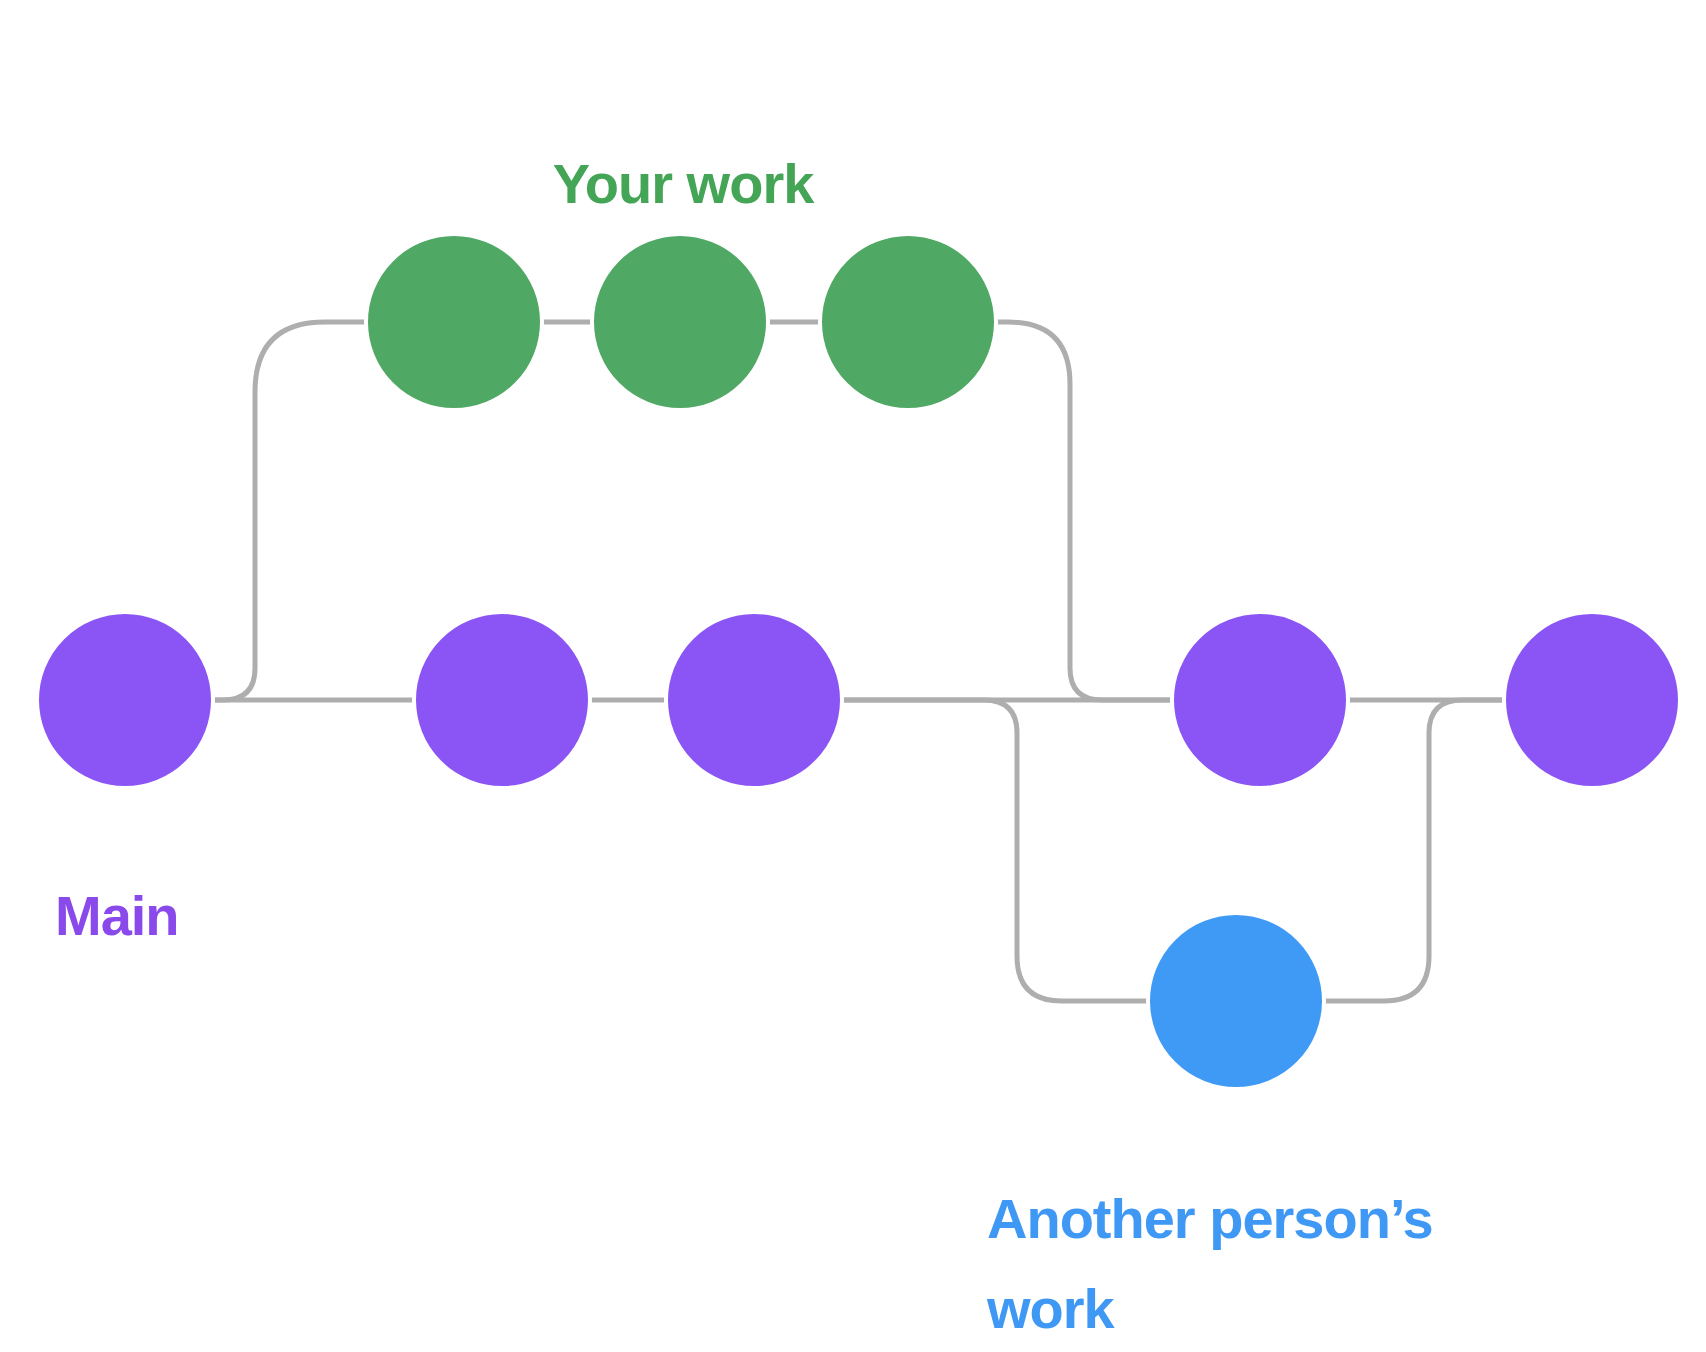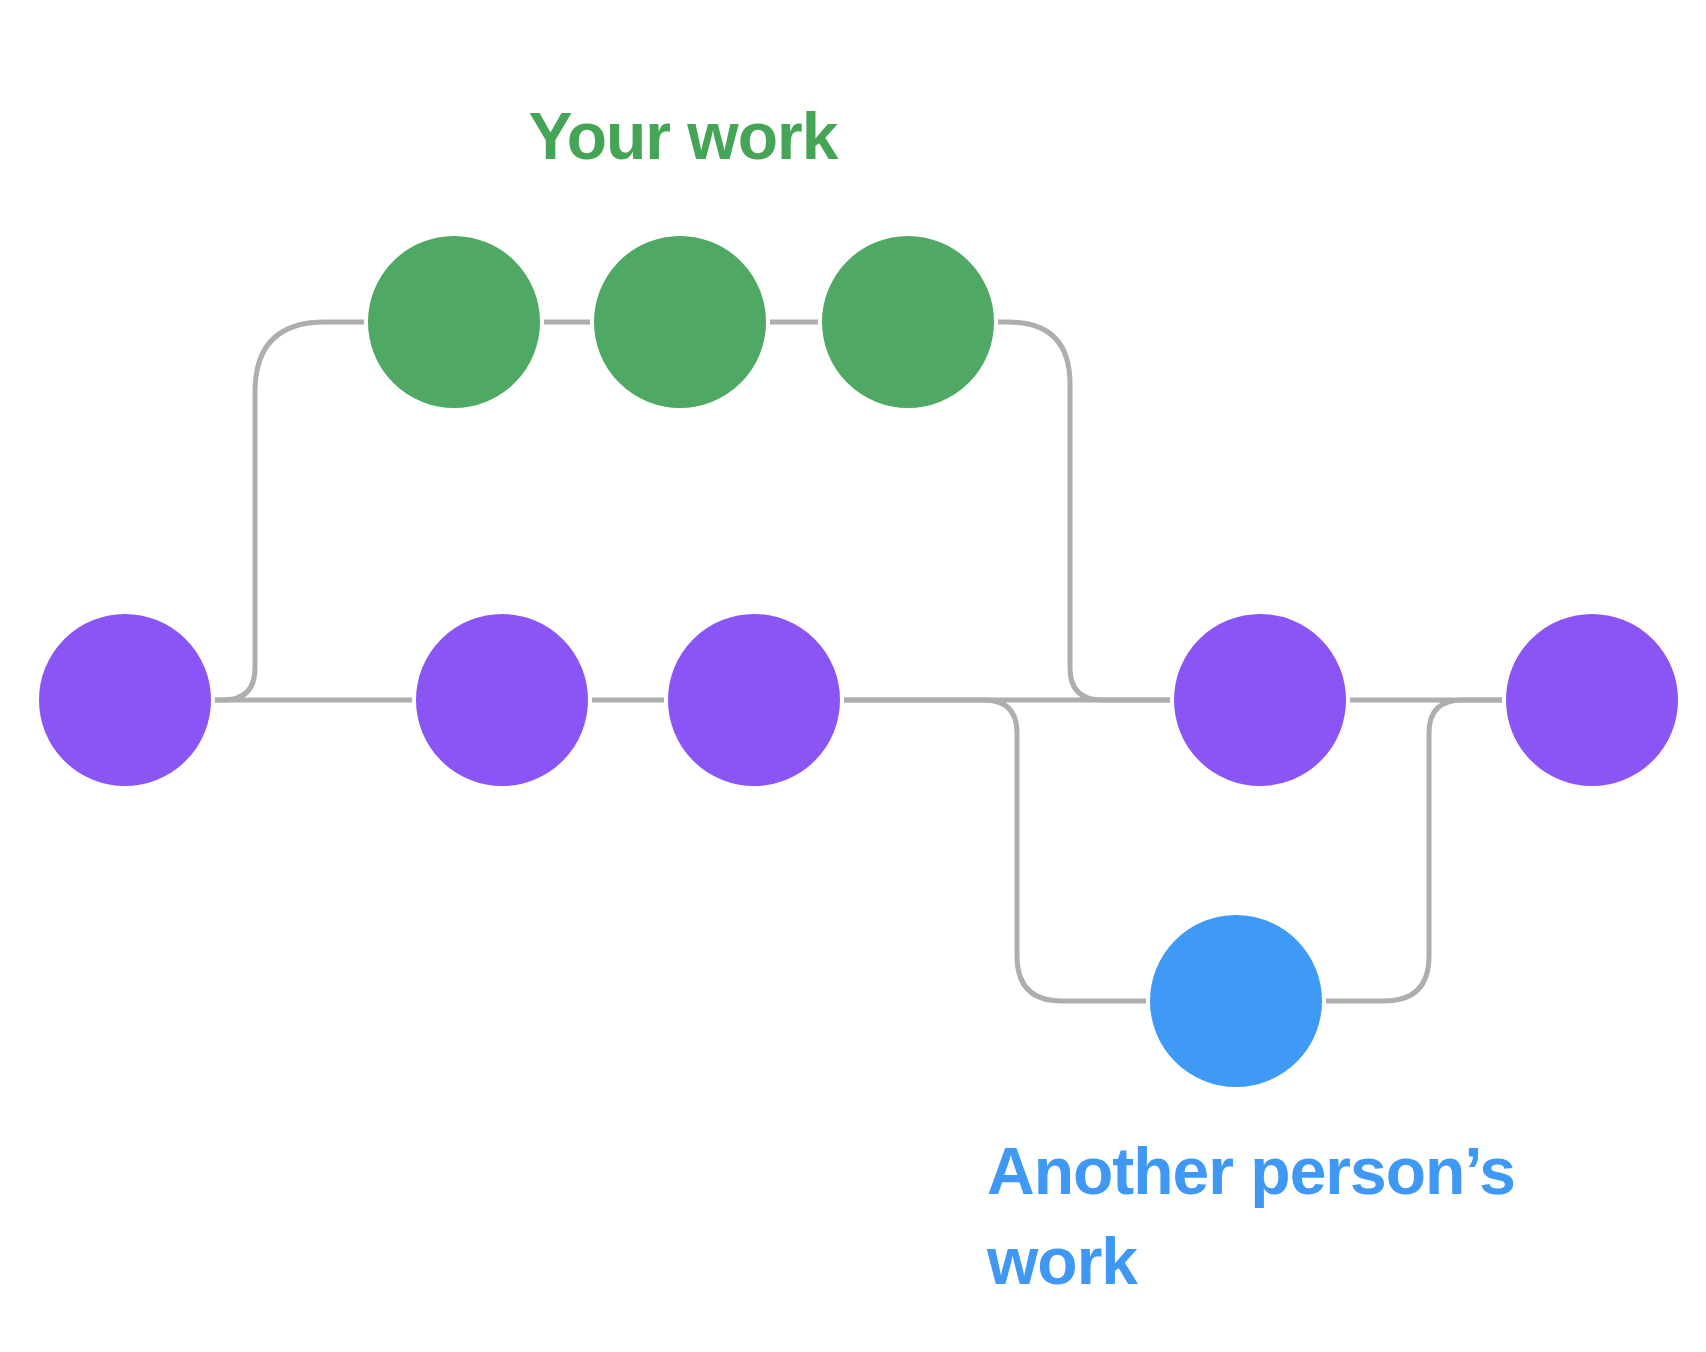--- a/index.html
+++ b/index.html
@@ -16,23 +16,24 @@
     background: #ffffff;
   }
   .stage svg {
     position: absolute;
     left: 0;
     top: 0;
   }
   .branch-label {
     position: absolute;
     font-weight: 700;
-    font-size: 66px;
+    font-size: 56px;
     letter-spacing: -1px;
     white-space: nowrap;
+    margin-top: 48px;
   }
   .label-your-work {
     left: 433px;
     top: 98px;
     width: 500px;
     text-align: center;
     line-height: 76px;
   }
   .label-main {
     left: 55px;
@@ -64,18 +65,19 @@
       <circle cx="1260" cy="700" r="88" fill="#8B55F5" stroke="#FFFFFF" stroke-width="4"></circle>
       <circle cx="1592" cy="700" r="88" fill="#8B55F5" stroke="#FFFFFF" stroke-width="4"></circle>
       <circle cx="454" cy="322" r="88" fill="#4FA863" stroke="#FFFFFF" stroke-width="4"></circle>
       <circle cx="680" cy="322" r="88" fill="#4FA863" stroke="#FFFFFF" stroke-width="4"></circle>
       <circle cx="908" cy="322" r="88" fill="#4FA863" stroke="#FFFFFF" stroke-width="4"></circle>
       <circle cx="1236" cy="1001" r="88" fill="#3F9AF5" stroke="#FFFFFF" stroke-width="4"></circle>
     </svg>
 
   <div class="branch-label label-your-work" style="color: rgb(69, 165, 86);">Your work</div>
 
+  <div class="branch-label label-main" style="color: rgb(138, 74, 235);">Main</div>
 
   <div class="branch-label label-another" style="color: rgb(63, 153, 244);">
     <span class="label-line">Another person’s</span>
     <span class="label-line">work</span>
   </div>
 </div>
 
 </body></html>

